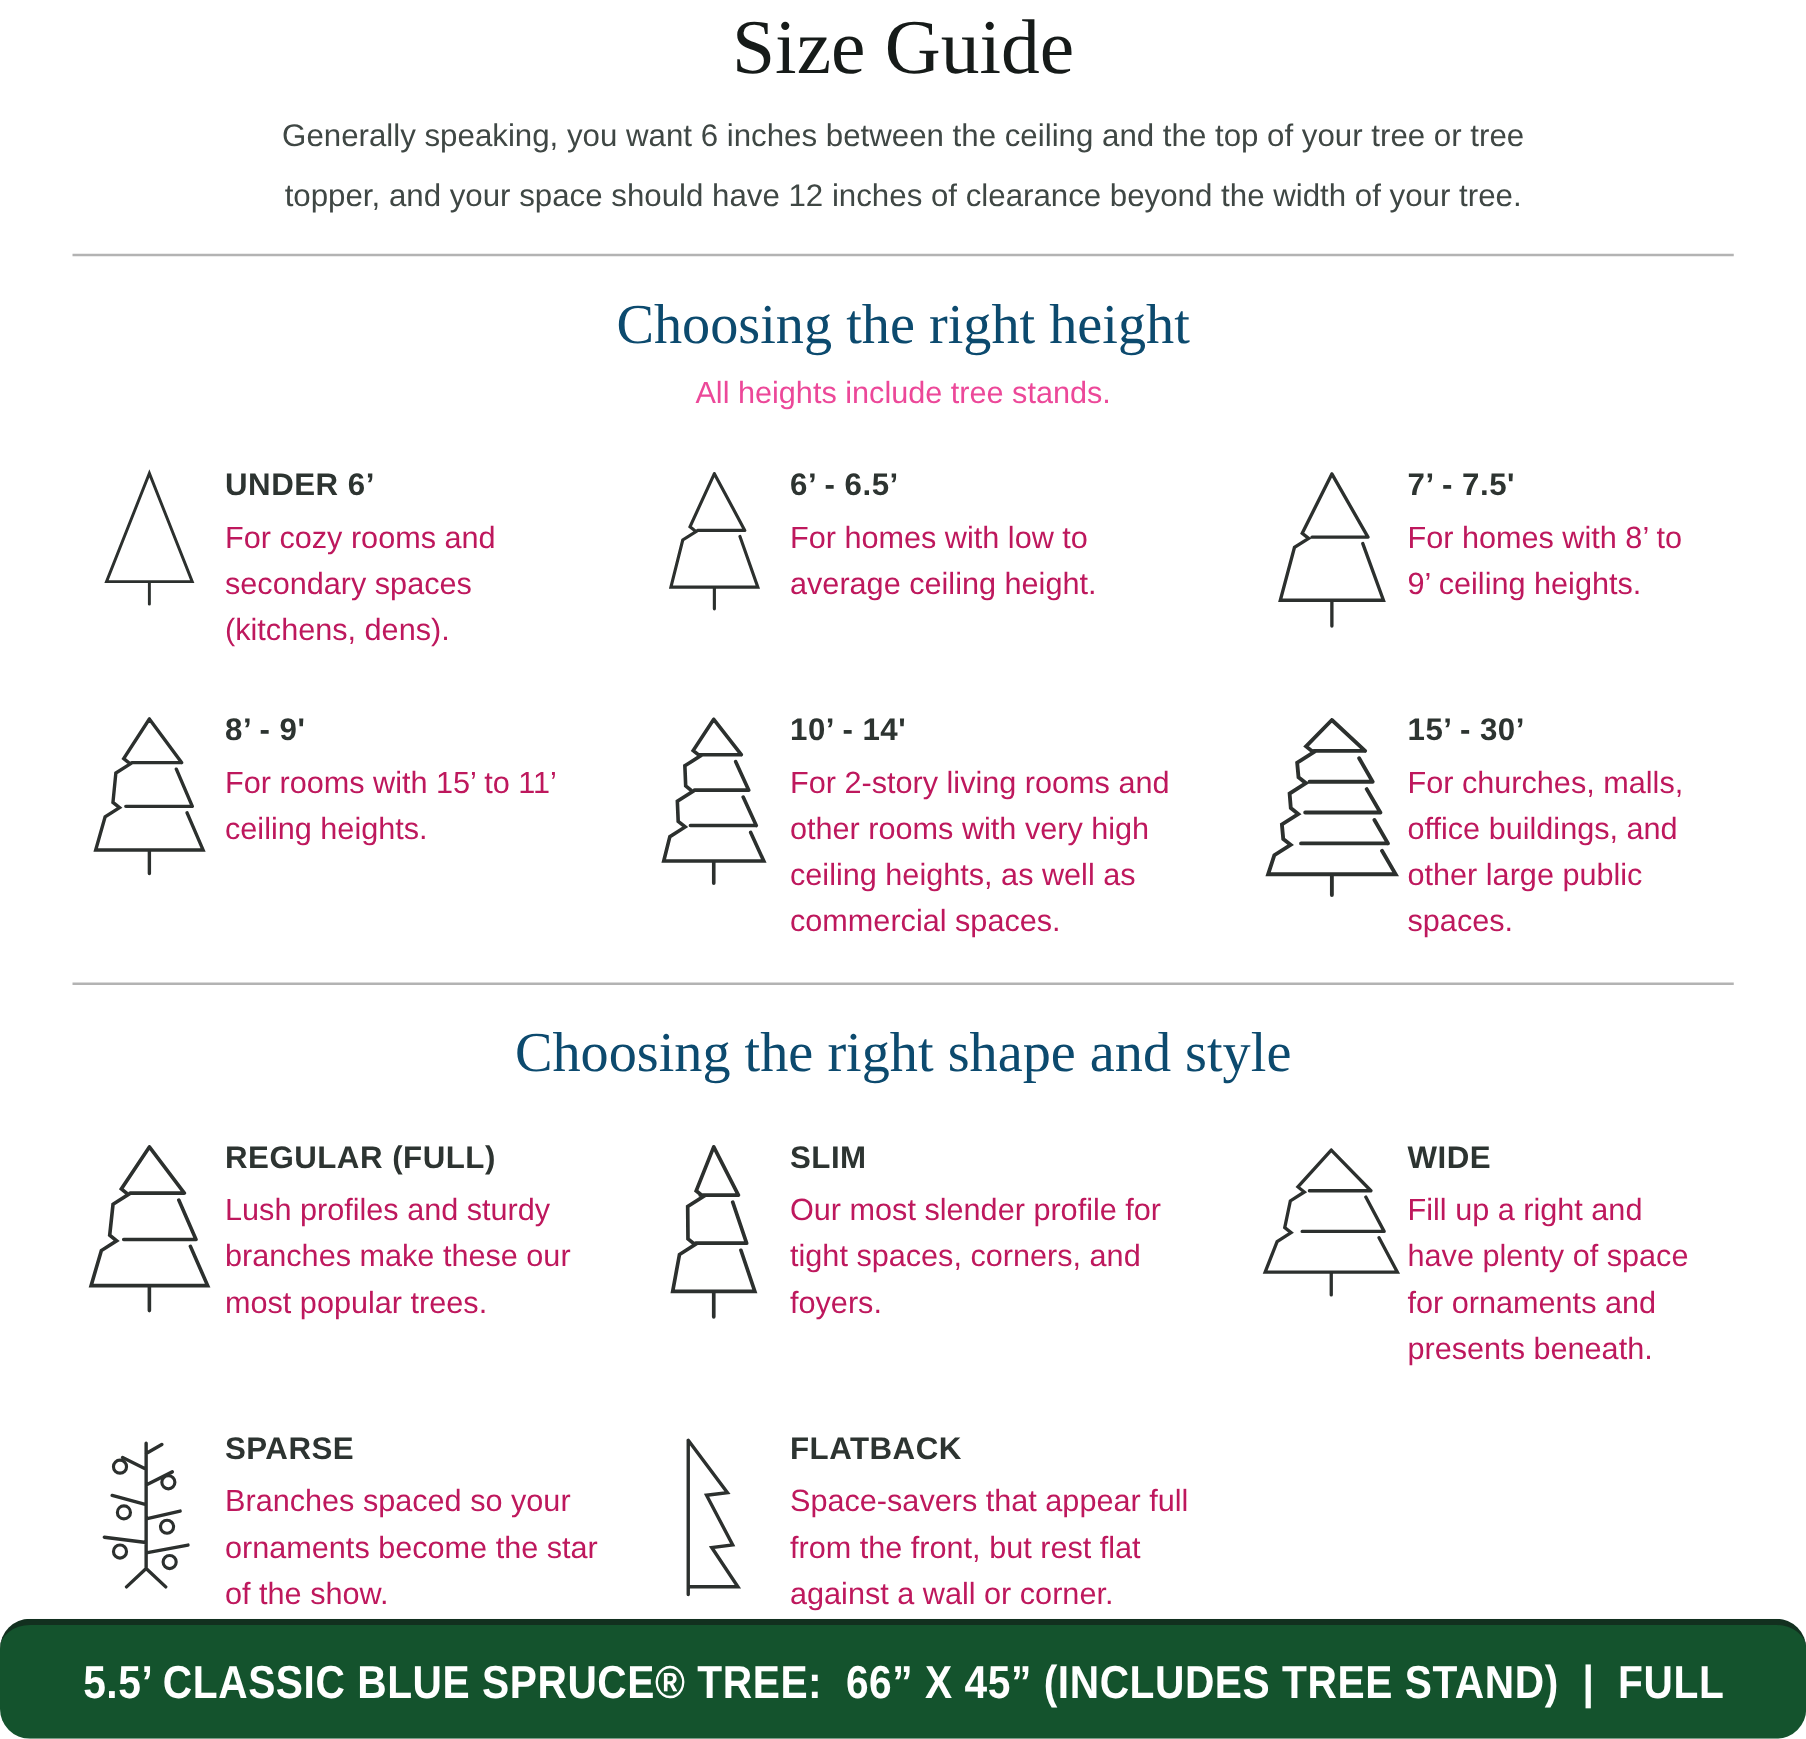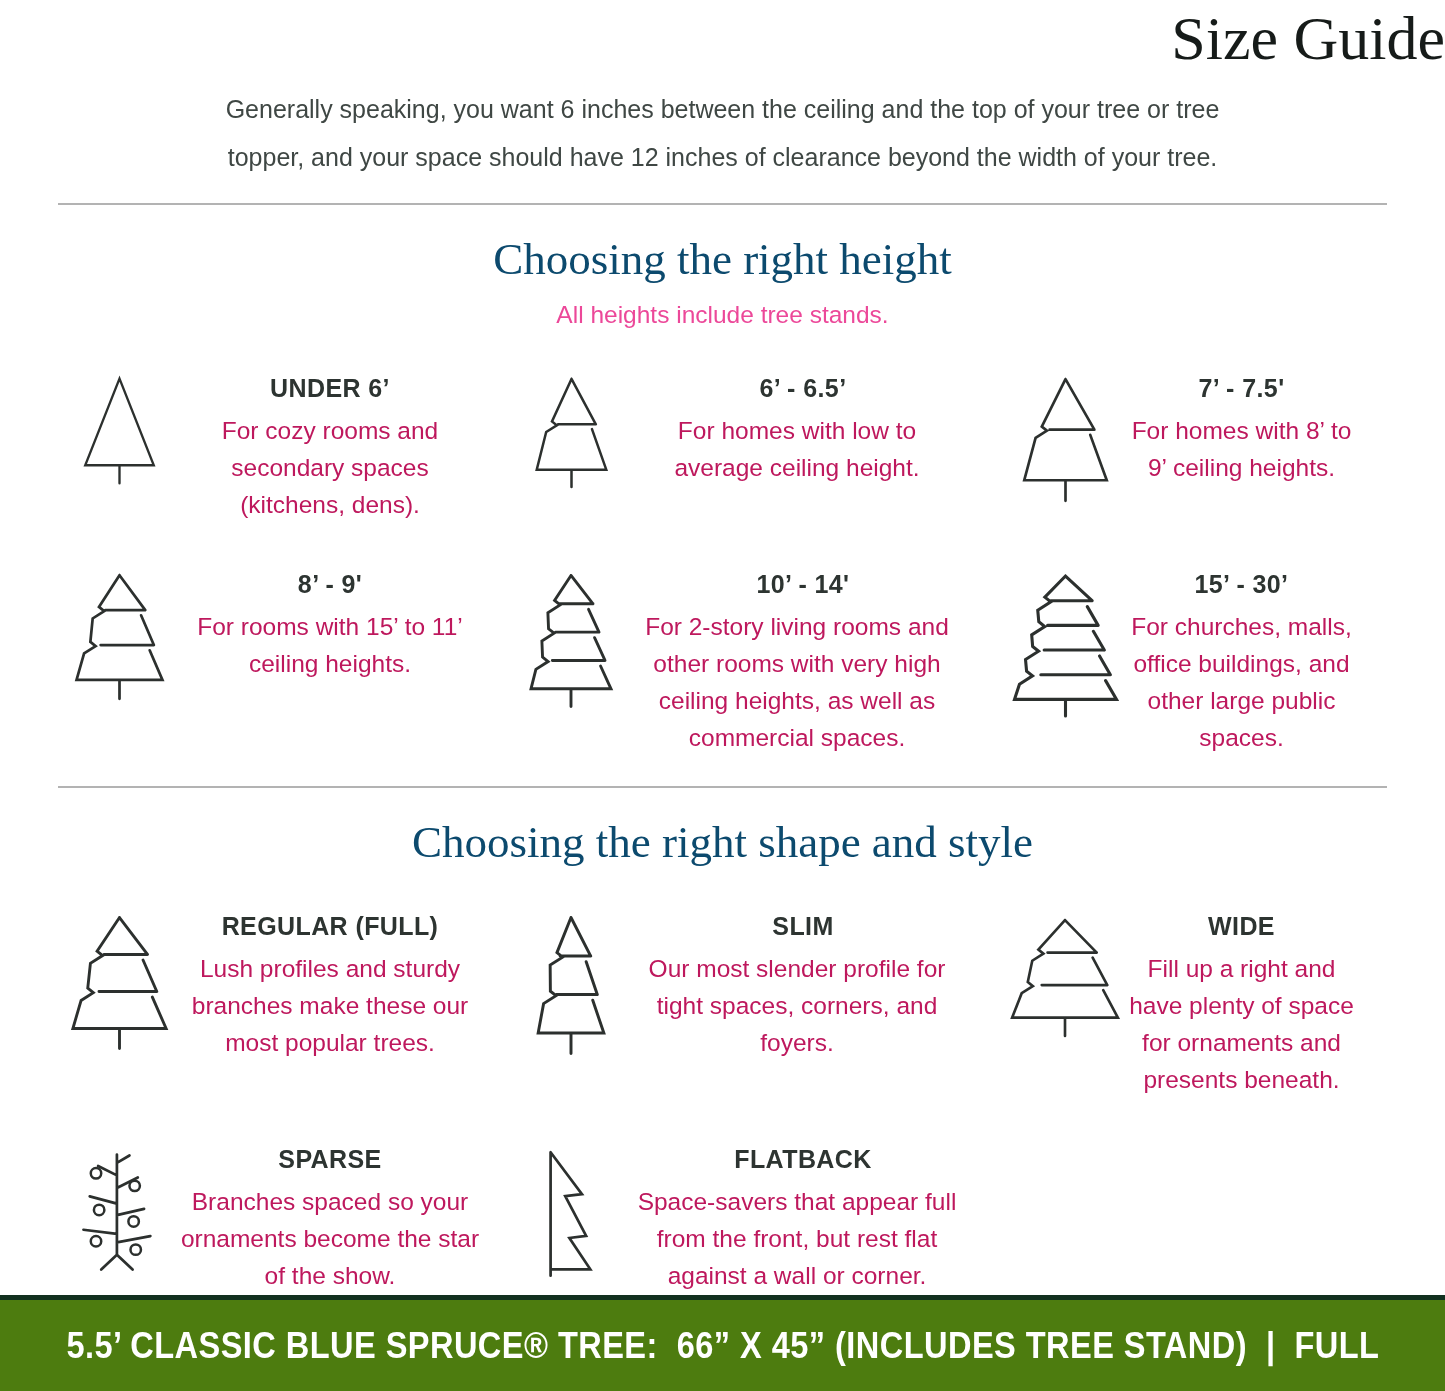--- a/index.html
+++ b/index.html
@@ -7,21 +7,21 @@
   body{
     width:1445px;height:1391px;overflow:hidden;position:relative;
     background:#ffffff;
     font-family:"Liberation Sans", sans-serif;
     color:#3f4744;
   }
   .page-inner{padding-top:6px;}
   h1.title{
     font-family:"Liberation Serif", serif;
     font-size:62px;font-weight:500;line-height:1.05;
-    color:#161b19;text-align:right;margin:0;
+    color:#161b19;text-align:center;margin:0;
   }
   .intro{
     margin:14px auto 0;max-width:1010px;
     font-size:25px;line-height:48px;text-align:center;color:#3f4744;
   }
   hr.rule{
     border:none;border-top:2px solid #b3b3b3;
     margin:22px 58px 0;height:0;
   }
   h2.section-heading{
@@ -33,40 +33,40 @@
     font-size:24.5px;line-height:36px;text-align:center;
     color:#ec4899;margin:12px 0 0;
   }
   .grid{
     margin:40px 58px 0;
     display:grid;
     grid-template-columns:452px 494px auto;
     column-gap:0;row-gap:46px;
   }
   .grid.shapes{margin-top:44px;}
-  .item{display:flex;align-items:flex-start;text-align:center;}
+  .item{display:flex;align-items:flex-start;}
   .icon-box{
     width:122px;flex:none;display:flex;justify-content:center;
     padding-top:2px;
   }
   .icon-box svg{display:block;}
   .item-text{flex:1;min-width:0;padding-right:30px;}
   .item-text h3{
     margin:0 0 9px;font-size:25px;font-weight:700;
     letter-spacing:0.4px;color:#2d3431;line-height:1.2;
   }
   .item-text p{
     margin:0;font-size:24.5px;line-height:37px;color:#be185d;
     max-width:330px;
   }
   .grid1-spacer{height:8px;}
   footer.footer-bar{
     position:absolute;left:0;bottom:0;width:100%;height:91px;
-    background:#4d7c0f;border-top:5px solid #12301f;
-    display:flex;align-items:center;justify-content:center;
+    background:#14532d;border-top:5px solid #12301f;
+    display:flex;align-items:center;justify-content:center;border-radius:24px;
   }
   .footer-text{
     display:inline-block;transform:scaleX(0.88);transform-origin:center;
     color:#ffffff;font-weight:700;font-size:37px;letter-spacing:0.5px;
     white-space:nowrap;
   }
 </style>
 </head>
 <body>
 

